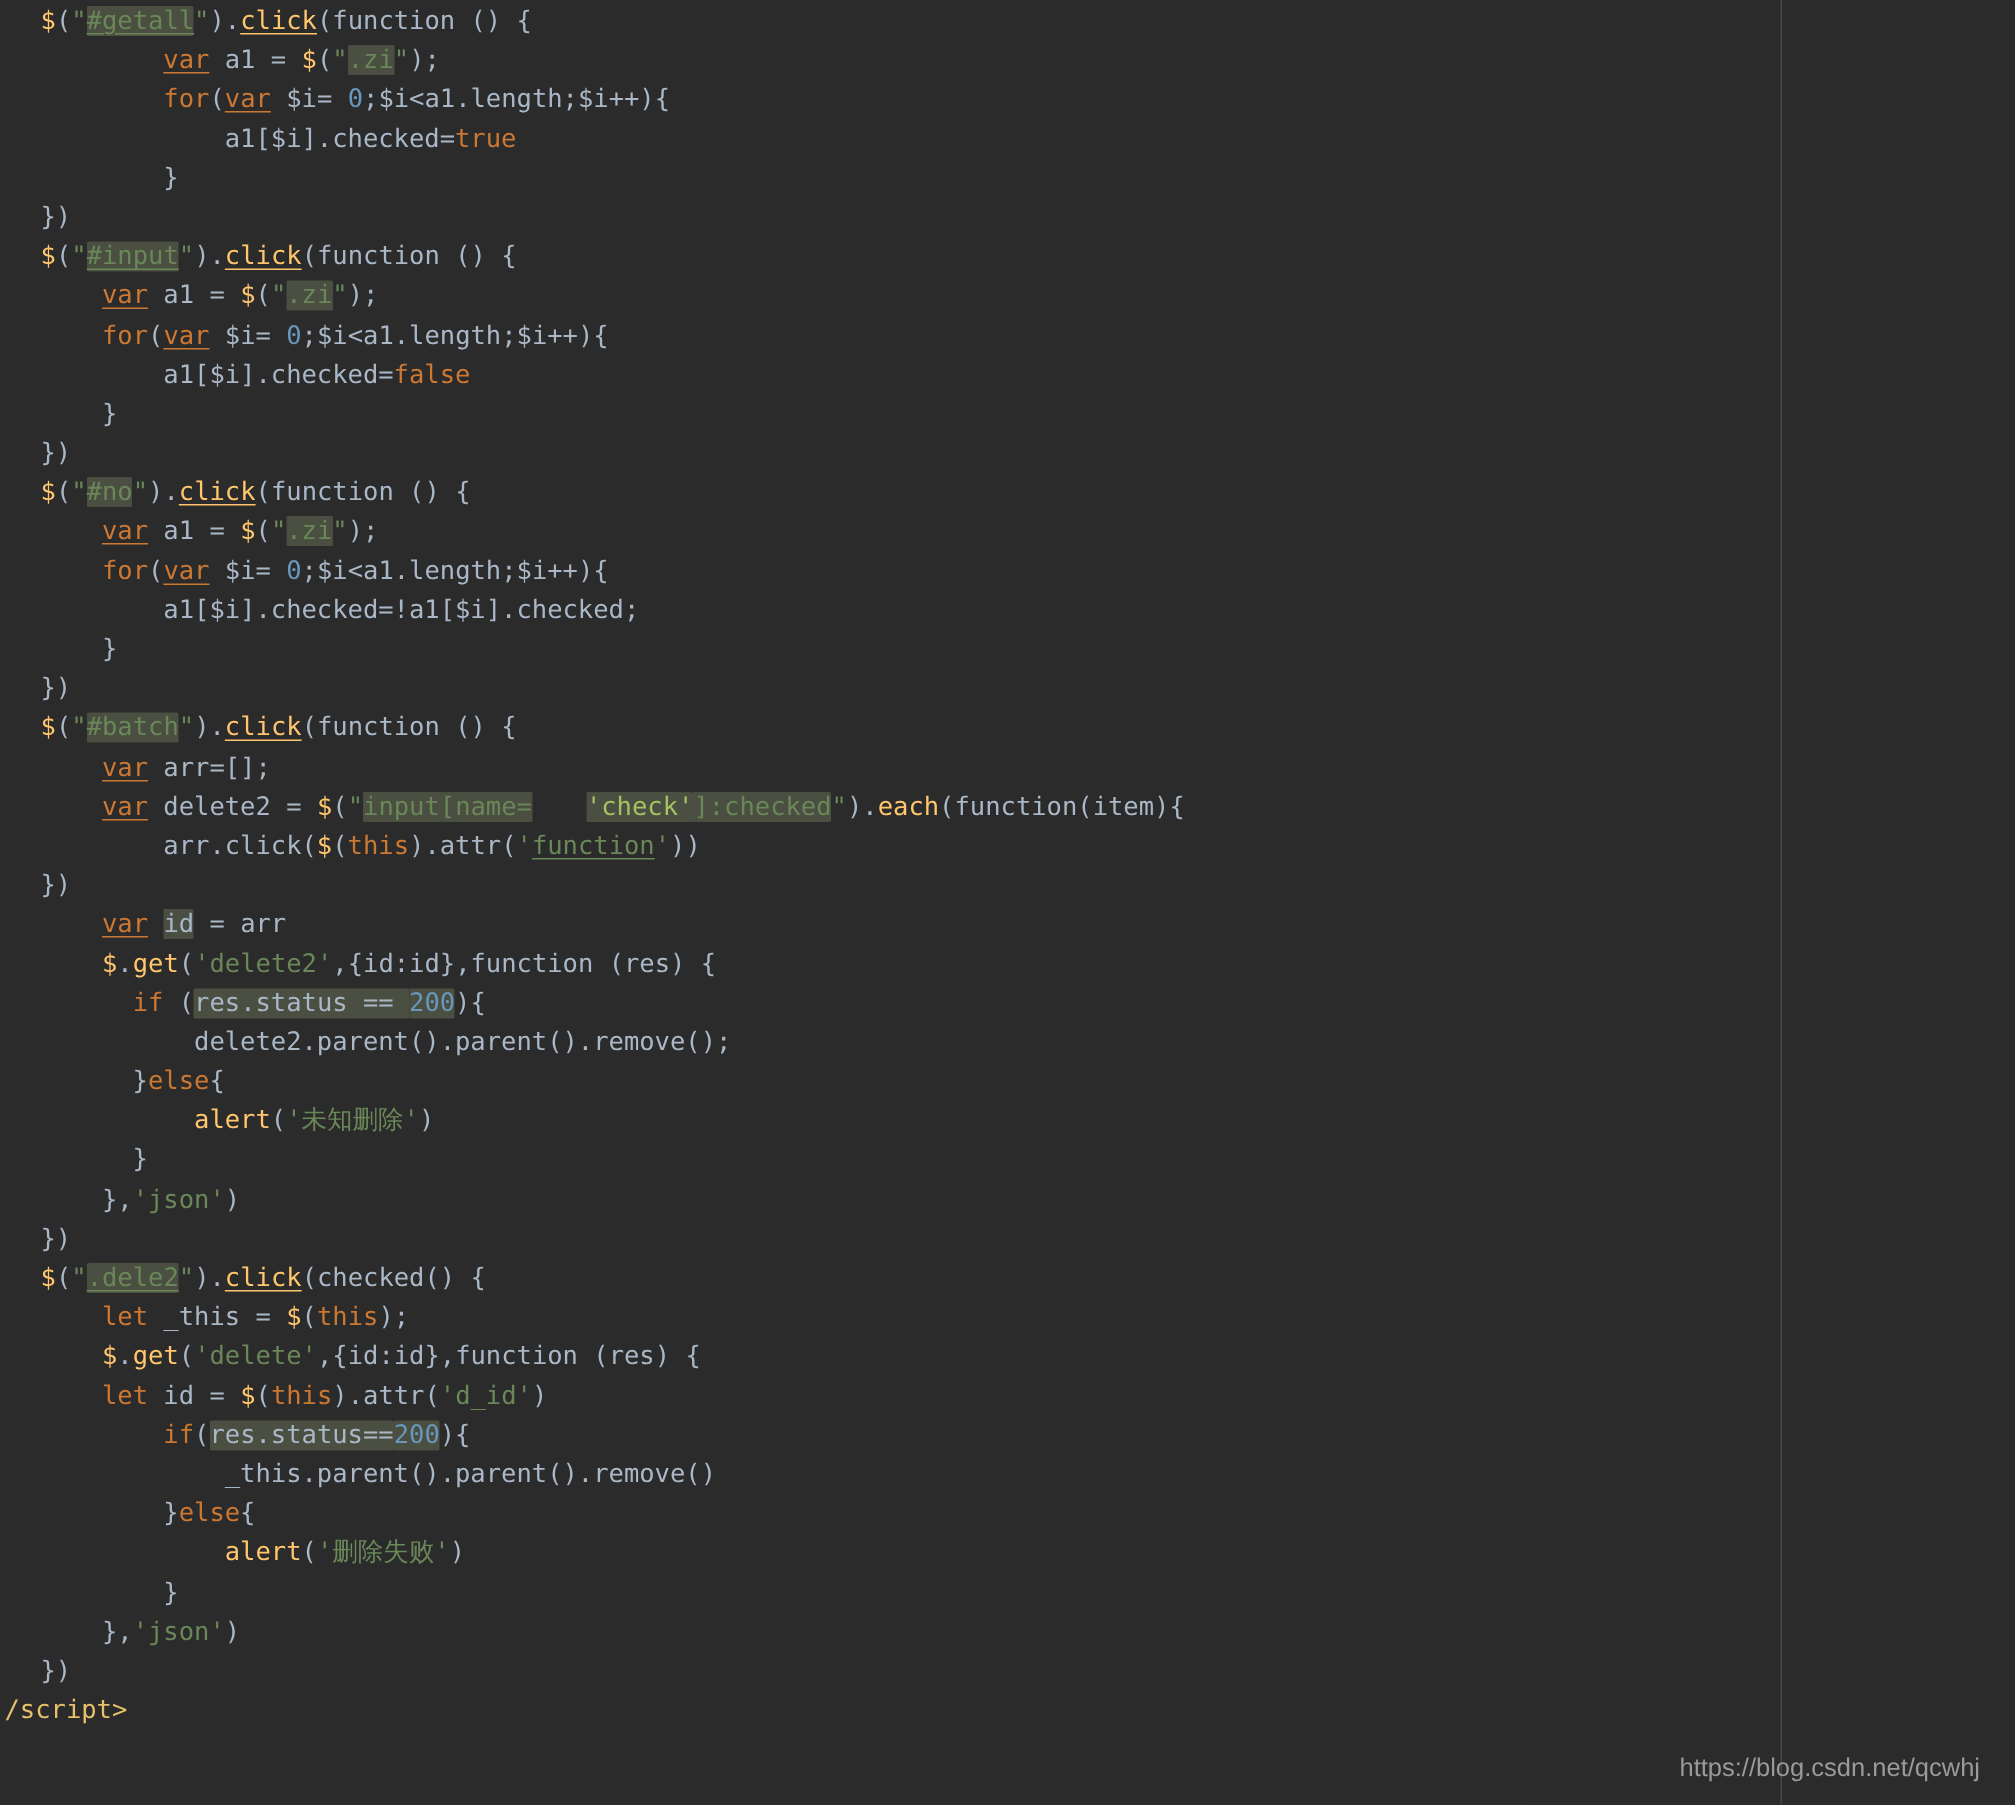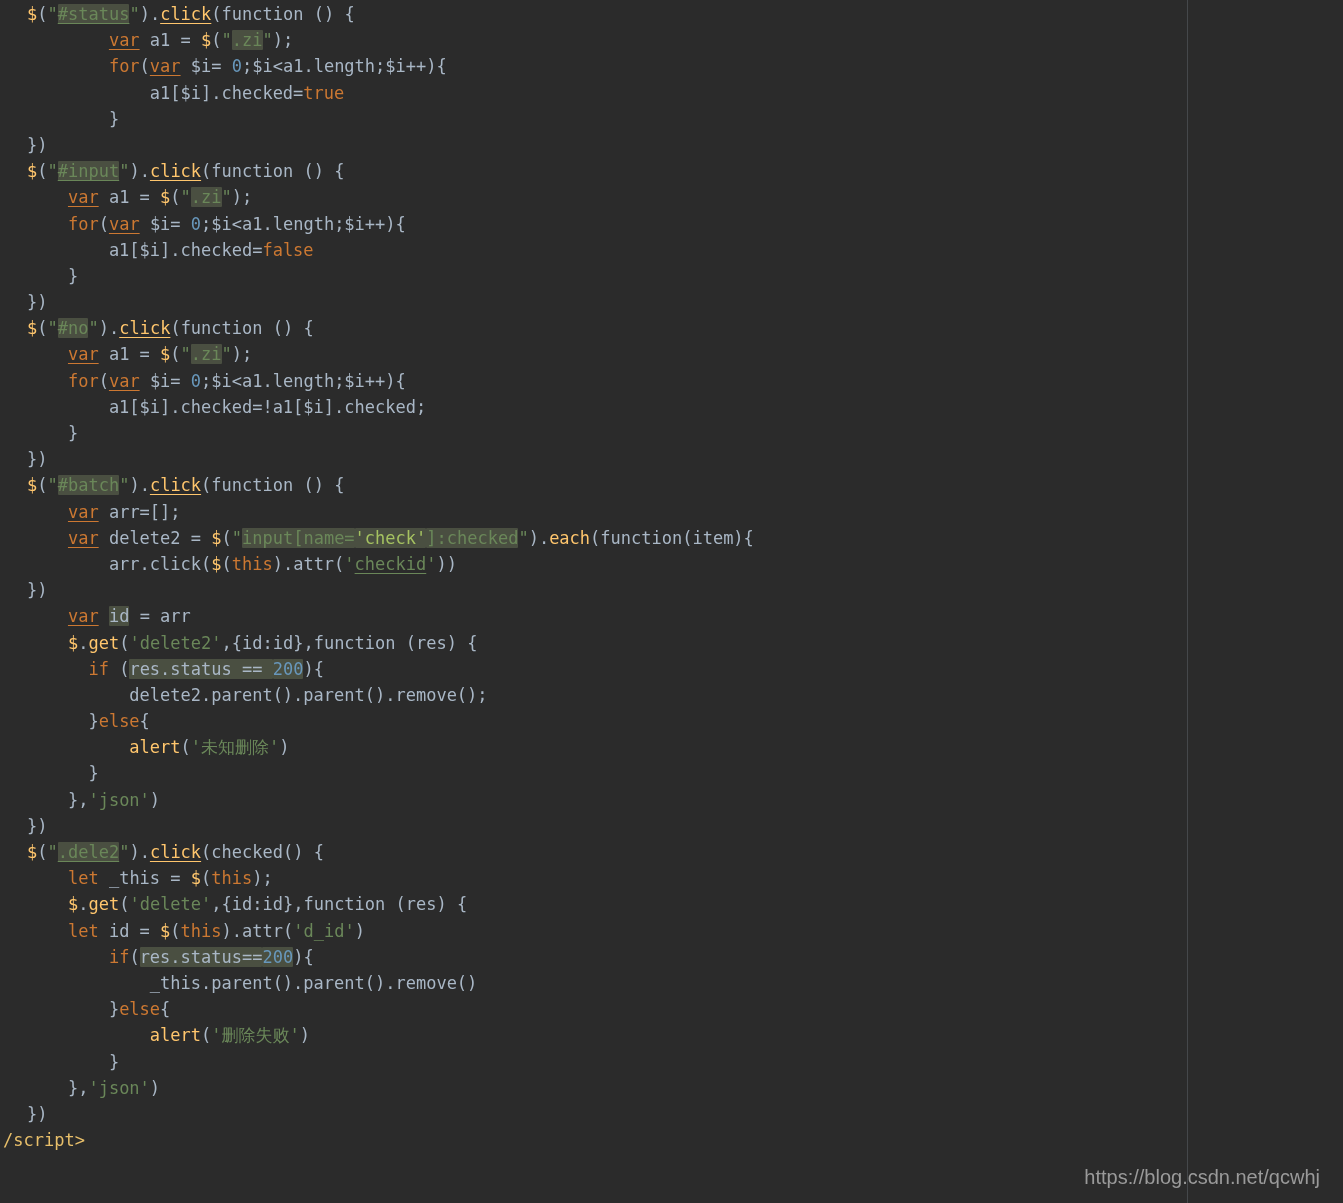--- a/index.html
+++ b/index.html
@@ -13,63 +13,63 @@
     position:absolute;top:0;left:0;
     padding:1px 0 0 27px;
     font-size:17px;line-height:26.2px;
     color:var(--plain,#a9b7c6);
   }
   .line{white-space:pre;height:26.2px;}
   .line.outdent{margin-left:-24px;}
   .tok{color:var(--plain,#a9b7c6);}
   .tok.k{color:var(--keyword,#cc7832);}
   .tok.s{color:var(--string,#6a8759);}
-  .tok.s2{color:var(--string_inner,#a5c261);}
+  .tok.s2{color:var(--string_inner,#a5c261);margin-left:36px;}
   .tok.n{color:var(--number,#6897bb);}
   .tok.f{color:var(--call,#ffc66d);}
   .tok.t{color:var(--tag,#e8bf6a);}
   .tok.hl{background:var(--occurrence_bg,#4a4f41);border-radius:1px;}
   .tok.u{text-decoration:underline;text-underline-offset:3px;}
   .margin-guide{
     position:absolute;top:0;bottom:0;left:1187px;width:1px;
     background:var(--guide,#45484b);
   }
   .watermark{
     position:absolute;right:23px;bottom:14px;
     font-family:"Liberation Sans", sans-serif;
-    font-size:20px;color:var(--watermark,#9a9a9a);
+    font-size:17px;color:var(--watermark,#9a9a9a);
   }
 </style>
 </head>
 <body>
 
 <div class="editor">
   <div class="code" id="code">
-      <div class="line"><span class="tok f">$</span><span class="tok">(</span><span class="tok s">"</span><span class="tok s hl u">#status</span><span class="tok s">"</span><span class="tok">).</span><span class="tok f u">click</span><span class="tok">(function () {</span></div>
+      <div class="line"><span class="tok f">$</span><span class="tok">(</span><span class="tok s">"</span><span class="tok s hl u">#getall</span><span class="tok s">"</span><span class="tok">).</span><span class="tok f u">click</span><span class="tok">(function () {</span></div>
       <div class="line"><span class="tok">        </span><span class="tok k u">var</span><span class="tok"> a1 = </span><span class="tok f">$</span><span class="tok">(</span><span class="tok s">"</span><span class="tok s hl">.zi</span><span class="tok s">"</span><span class="tok">);</span></div>
       <div class="line"><span class="tok">        </span><span class="tok k">for</span><span class="tok">(</span><span class="tok k u">var</span><span class="tok"> $i= </span><span class="tok n">0</span><span class="tok">;$i&lt;a1.length;$i++){</span></div>
       <div class="line"><span class="tok">            a1[$i].checked=</span><span class="tok k">true</span></div>
       <div class="line"><span class="tok">        }</span></div>
       <div class="line"><span class="tok">})</span></div>
       <div class="line"><span class="tok f">$</span><span class="tok">(</span><span class="tok s">"</span><span class="tok s hl u">#input</span><span class="tok s">"</span><span class="tok">).</span><span class="tok f u">click</span><span class="tok">(function () {</span></div>
       <div class="line"><span class="tok">    </span><span class="tok k u">var</span><span class="tok"> a1 = </span><span class="tok f">$</span><span class="tok">(</span><span class="tok s">"</span><span class="tok s hl">.zi</span><span class="tok s">"</span><span class="tok">);</span></div>
       <div class="line"><span class="tok">    </span><span class="tok k">for</span><span class="tok">(</span><span class="tok k u">var</span><span class="tok"> $i= </span><span class="tok n">0</span><span class="tok">;$i&lt;a1.length;$i++){</span></div>
       <div class="line"><span class="tok">        a1[$i].checked=</span><span class="tok k">false</span></div>
       <div class="line"><span class="tok">    }</span></div>
       <div class="line"><span class="tok">})</span></div>
       <div class="line"><span class="tok f">$</span><span class="tok">(</span><span class="tok s">"</span><span class="tok s hl">#no</span><span class="tok s">"</span><span class="tok">).</span><span class="tok f u">click</span><span class="tok">(function () {</span></div>
       <div class="line"><span class="tok">    </span><span class="tok k u">var</span><span class="tok"> a1 = </span><span class="tok f">$</span><span class="tok">(</span><span class="tok s">"</span><span class="tok s hl">.zi</span><span class="tok s">"</span><span class="tok">);</span></div>
       <div class="line"><span class="tok">    </span><span class="tok k">for</span><span class="tok">(</span><span class="tok k u">var</span><span class="tok"> $i= </span><span class="tok n">0</span><span class="tok">;$i&lt;a1.length;$i++){</span></div>
       <div class="line"><span class="tok">        a1[$i].checked=!a1[$i].checked;</span></div>
       <div class="line"><span class="tok">    }</span></div>
       <div class="line"><span class="tok">})</span></div>
       <div class="line"><span class="tok f">$</span><span class="tok">(</span><span class="tok s">"</span><span class="tok s hl">#batch</span><span class="tok s">"</span><span class="tok">).</span><span class="tok f u">click</span><span class="tok">(function () {</span></div>
       <div class="line"><span class="tok">    </span><span class="tok k u">var</span><span class="tok"> arr=[];</span></div>
       <div class="line"><span class="tok">    </span><span class="tok k u">var</span><span class="tok"> delete2 = </span><span class="tok f">$</span><span class="tok">(</span><span class="tok s">"</span><span class="tok s hl">input[name=</span><span class="tok s2 hl">'check'</span><span class="tok s hl">]:checked</span><span class="tok s">"</span><span class="tok">).</span><span class="tok f">each</span><span class="tok">(function(item){</span></div>
-      <div class="line"><span class="tok">        arr.click(</span><span class="tok f">$</span><span class="tok">(</span><span class="tok k">this</span><span class="tok">).attr(</span><span class="tok s">'</span><span class="tok s u">checkid</span><span class="tok s">'</span><span class="tok">))</span></div>
+      <div class="line"><span class="tok">        arr.click(</span><span class="tok f">$</span><span class="tok">(</span><span class="tok k">this</span><span class="tok">).attr(</span><span class="tok s">'</span><span class="tok s u">function</span><span class="tok s">'</span><span class="tok">))</span></div>
       <div class="line"><span class="tok">})</span></div>
       <div class="line"><span class="tok">    </span><span class="tok k u">var</span><span class="tok"> </span><span class="tok hl">id</span><span class="tok"> = arr</span></div>
       <div class="line"><span class="tok">    </span><span class="tok f">$</span><span class="tok">.</span><span class="tok f">get</span><span class="tok">(</span><span class="tok s">'delete2'</span><span class="tok">,{id:id},function (res) {</span></div>
       <div class="line"><span class="tok">      </span><span class="tok k">if</span><span class="tok"> (</span><span class="tok hl">res.status == </span><span class="tok n hl">200</span><span class="tok">){</span></div>
       <div class="line"><span class="tok">          delete2.parent().parent().remove();</span></div>
       <div class="line"><span class="tok">      }</span><span class="tok k">else</span><span class="tok">{</span></div>
       <div class="line"><span class="tok">          </span><span class="tok f">alert</span><span class="tok">(</span><span class="tok s">'未知删除'</span><span class="tok">)</span></div>
       <div class="line"><span class="tok">      }</span></div>
       <div class="line"><span class="tok">    },</span><span class="tok s">'json'</span><span class="tok">)</span></div>
       <div class="line"><span class="tok">})</span></div>

